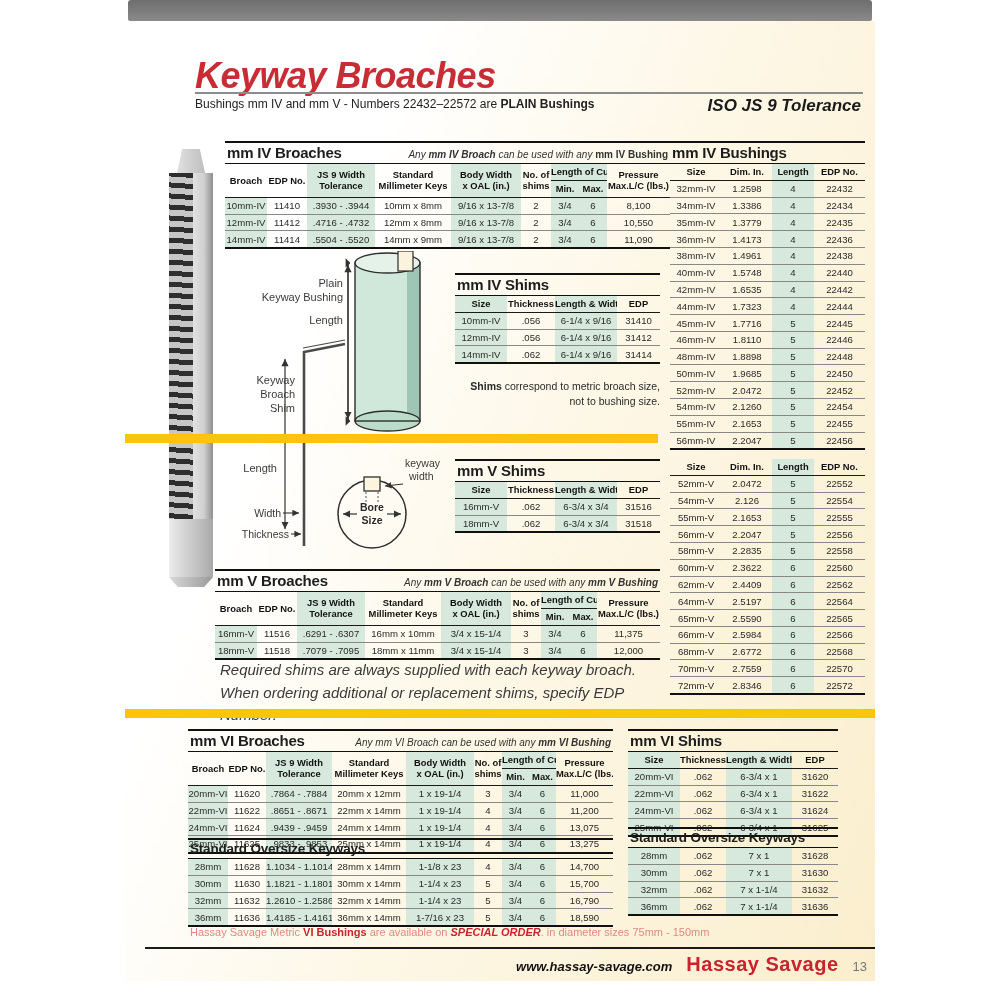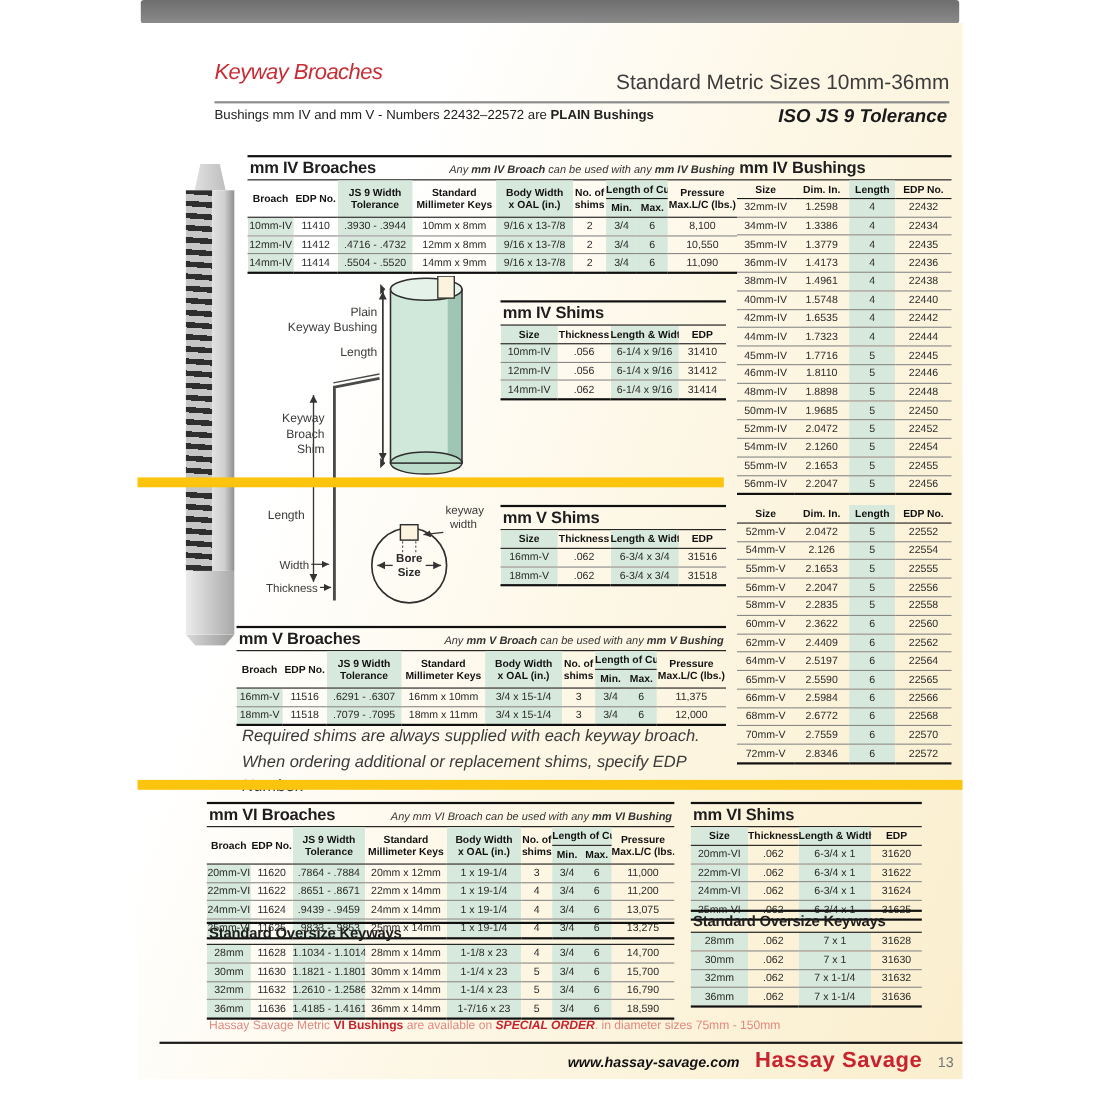--- a/index.html
+++ b/index.html
@@ -1,21 +1,21 @@
 <!DOCTYPE html>
 <html><head>
 <meta charset="utf-8">
 <style>
   html,body{margin:0;padding:0;}
   body{width:1000px;height:1000px;background:#ffffff;font-family:"Liberation Sans",sans-serif;position:relative;overflow:hidden;}
   .topbar{position:absolute;left:128px;top:0;width:744px;height:21px;background:linear-gradient(180deg,#6e6e6e,#8a8a8a);border-radius:3px 3px 2px 2px;}
   .page{position:absolute;left:125px;top:21px;width:750px;height:960px;
         background:linear-gradient(112deg,#ffffff 26%,#fdf7e6 55%,#faeecd 100%);}
   
-  .h-title{position:absolute;left:70px;top:34px;font-size:20px;font-weight:normal;font-style:italic;color:#c82d35;letter-spacing:-0.5px;}
+  .h-title{position:absolute;left:70px;top:34px;font-size:36px;font-weight:bold;font-style:italic;color:#c82d35;letter-spacing:-0.5px;}
   .h-sub{position:absolute;right:12px;top:44px;font-size:19px;color:#3c3c3c;}
   .h-rule{position:absolute;left:70px;top:71px;width:668px;height:2px;background:#8c8c8c;}
   .h-line2{position:absolute;left:70px;top:76px;font-size:12px;color:#222;}
   .h-tol{position:absolute;right:14px;top:75px;font-size:17px;font-weight:bold;font-style:italic;color:#1a1a1a;}
   
   .tool{position:absolute;left:44px;top:128px;width:44px;height:438px;}
   .tool .tip{height:24px;background:linear-gradient(90deg,#e9e9e9,#b5b5b5);clip-path:polygon(18% 100%,82% 100%,70% 0,30% 0);}
   .tool .teeth{height:346px;display:flex;}
   .tool .teeth .t-l{width:55%;background:repeating-linear-gradient(184deg,#2e2e2e 0 5px,#c6c6c6 5px 11px);}
   .tool .teeth .t-r{width:45%;background:linear-gradient(90deg,#e2e2e2 0%,#cfcfcf 55%,#8f8f8f 100%);}
@@ -47,21 +47,20 @@
   svg text{font-family:"Liberation Sans",sans-serif;}
 </style>
 </head>
 <body>
 
 <div class="topbar"></div>
 
 <div class="page">
 
   <div class="h-title">Keyway Broaches</div>
-  <div class="h-sub">Standard Metric Sizes 10mm-36mm</div>
   <div class="h-rule"></div>
   <div class="h-line2"><span>Bushings mm IV and mm V - Numbers 22432–22572 are </span><span style="font-weight: bold; ">PLAIN Bushings</span></div>
   <div class="h-tol">ISO JS 9 Tolerance</div>
 
   <div class="tool">
     <div class="tip"></div>
     <div class="teeth">
       <div class="t-l"></div>
       <div class="t-r"></div>
     </div>
@@ -121,21 +120,21 @@
     <text x="167" y="260" text-anchor="middle" font-size="10.5" font-weight="bold" fill="#2a2a2a">Bore</text>
     <text x="167" y="273" text-anchor="middle" font-size="10.5" font-weight="bold" fill="#2a2a2a">Size</text>
     <text x="200" y="216" text-anchor="start" font-size="10.5" fill="#3a3a3a">keyway</text>
     <text x="204" y="229" text-anchor="start" font-size="10.5" fill="#3a3a3a">width</text>
     <line x1="198" y1="233" x2="180" y2="235" stroke="#333" stroke-width="1.1" marker-end="url(#aR)" transform="rotate(180 189 234) rotate(180 189 234)"></line>
   </svg>
 
   <div class="cattbl" style="left:88px;top:120px;width:445px;margin-left:12px;">
       <div class="tbar">
         <span class="ttl">mm IV Broaches</span>
-        <span class="tnote"><span style="font-style: italic;">Any </span><span style="font-weight: bold; font-style: italic;">mm IV Broach</span><span style="font-style: italic;"> can be used with any </span><span style="font-weight: bold; font-style: italic;">mm IV Bushing</span></span>
+        <span class="tnote"><span style="font-style: italic;">Any </span><span style="font-weight: bold; font-style: italic;">mm IV Broach</span><span style="font-style: italic;"> can be used with any </span><span style="font-weight: bold; ">mm IV Bushing</span></span>
       </div>
       <table>
         <colgroup>
           <col style="width: 42px;">
           <col style="width: 40px;">
           <col style="width: 68px;">
           <col style="width: 76px;">
           <col style="width: 70px;">
           <col style="width: 30px;">
           <col style="width: 28px;">
@@ -348,20 +347,21 @@
           </tr>
           <tr>
             <td class="g">14mm-IV</td>
             <td>.062</td>
             <td class="g">6-1/4 x 9/16</td>
             <td>31414</td>
           </tr>
         </tbody>
       </table>
     </div>
+  <div class="note-txt shim-note" style="left:330px;top:358px;width:205px;"><span style="font-weight: bold;">Shims</span><span> correspond to metric broach size, not to bushing size.</span></div>
 
   <div class="band" style="left:0;top:413px;width:533px;"></div>
 
   <div class="cattbl" style="left:330px;top:438px;width:205px;">
       <div class="tbar">
         <span class="ttl">mm V Shims</span>
       </div>
       <table>
         <colgroup>
           <col style="width: 52px;">

